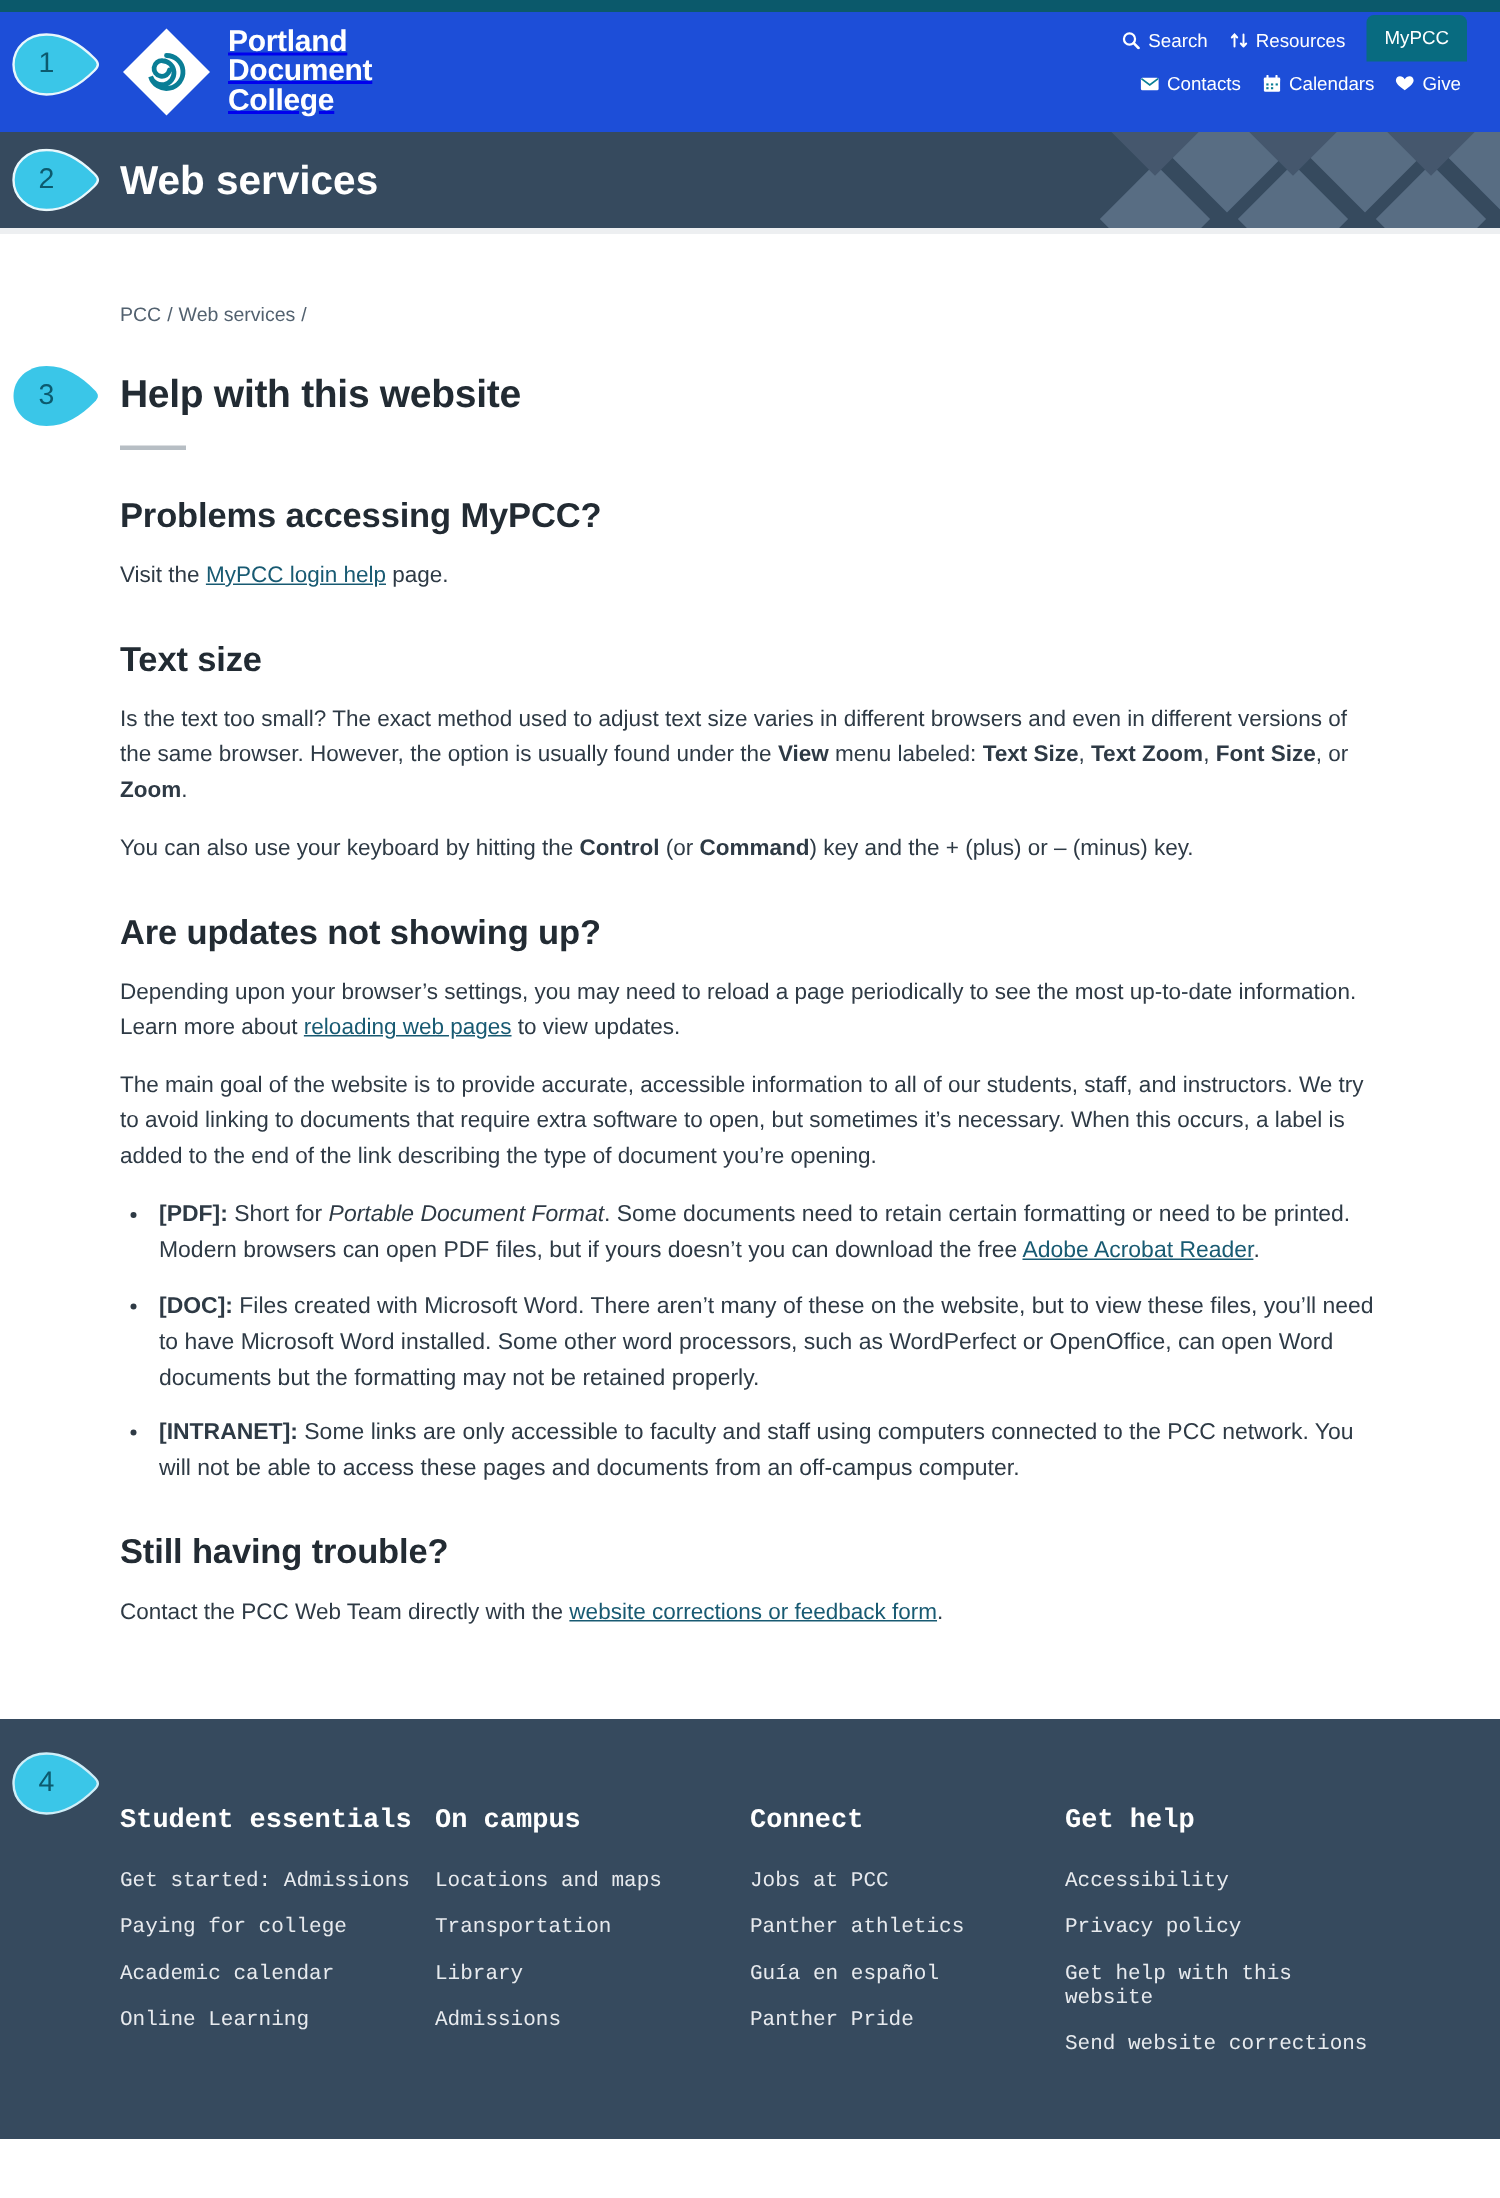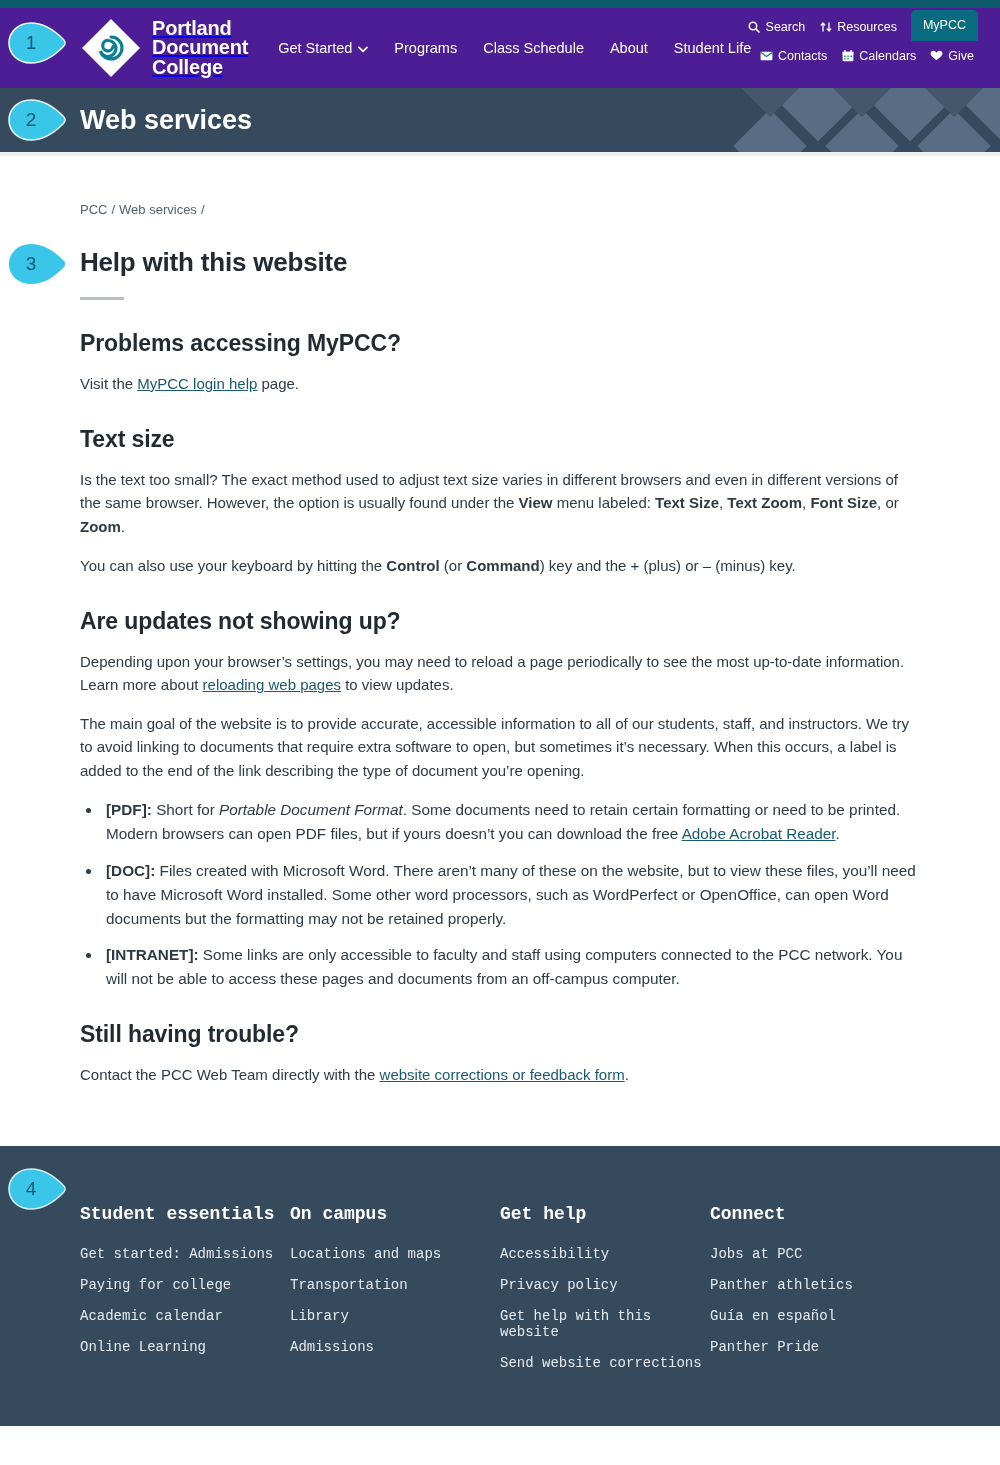--- a/index.html
+++ b/index.html
@@ -32,21 +32,21 @@
     font-family: "Liberation Sans", sans-serif;
   }
   #marker-1 { left: 8px; top: 22px; }
   #marker-2 { left: 8px; top: 99px; }
   #marker-3 { left: 8px; top: 243px; }
   #marker-4 { left: 8px; top: 1168px; }
 
   
   .topstrip { height: 8px; background: #0b596b; }
   .masthead {
-    background: #4c1d95;
+    background: #1d4ed8;
     height: 80px;
     position: relative;
     display: flex;
     align-items: center;
   }
   .logo-block {
     display: flex;
     align-items: center;
     margin-left: 80px;
   }
@@ -260,42 +260,20 @@
         </g>
       </svg>
     </span>
     <span class="logo-words">
       <span>Portland</span><br>
       <span>Document</span><br>
       <span>College</span>
     </span>
   </a>
 
-  <nav class="mainnav">
-    <a class="navitem" href="#">
-      <span>Get Started</span>
-      <span class="caret">
-        <svg width="10" height="7" viewBox="0 0 10 7">
-            <path d="M1 1.4 L5 5.4 L9 1.4" fill="none" stroke="#ffffff" stroke-width="1.7" stroke-linecap="round" stroke-linejoin="round"></path>
-          </svg>
-      </span>
-    </a>
-    <a class="navitem" href="#">
-      <span>Programs</span>
-    </a>
-    <a class="navitem" href="#">
-      <span>Class Schedule</span>
-    </a>
-    <a class="navitem" href="#">
-      <span>About</span>
-    </a>
-    <a class="navitem" href="#">
-      <span>Student Life</span>
-    </a>
-  </nav>
 
   <div class="utilnav">
     <div class="utilrow">
       <a class="util" href="#">
         <span class="gl">
           <svg width="12" height="12" viewBox="0 0 12 12">
               <circle cx="5" cy="5" r="3.7" fill="none" stroke="#fff" stroke-width="1.5"></circle>
               <path d="M7.8 7.8 L11 11" stroke="#fff" stroke-width="1.7" stroke-linecap="round"></path>
             </svg>
         </span>
@@ -420,29 +398,29 @@
 
     <div class="fcol">
       <h3>On campus</h3>
       <a href="#">Locations and maps</a>
       <a href="#">Transportation</a>
       <a href="#">Library</a>
       <a href="#">Admissions</a>
     </div>
 
     <div class="fcol">
+      <h3>Connect</h3>
+      <a href="#">Jobs at PCC</a>
+      <a href="#">Panther athletics</a>
+      <a href="#">Guía en español</a>
+      <a href="#">Panther Pride</a>
+    </div>
+
+    <div class="fcol">
       <h3>Get help</h3>
       <a href="#">Accessibility</a>
       <a href="#">Privacy policy</a>
       <a href="#">Get help with this website</a>
       <a href="#">Send website corrections</a>
     </div>
-
-    <div class="fcol">
-      <h3>Connect</h3>
-      <a href="#">Jobs at PCC</a>
-      <a href="#">Panther athletics</a>
-      <a href="#">Guía en español</a>
-      <a href="#">Panther Pride</a>
-    </div>
   </div>
 
 </footer>
 
 </body></html>

